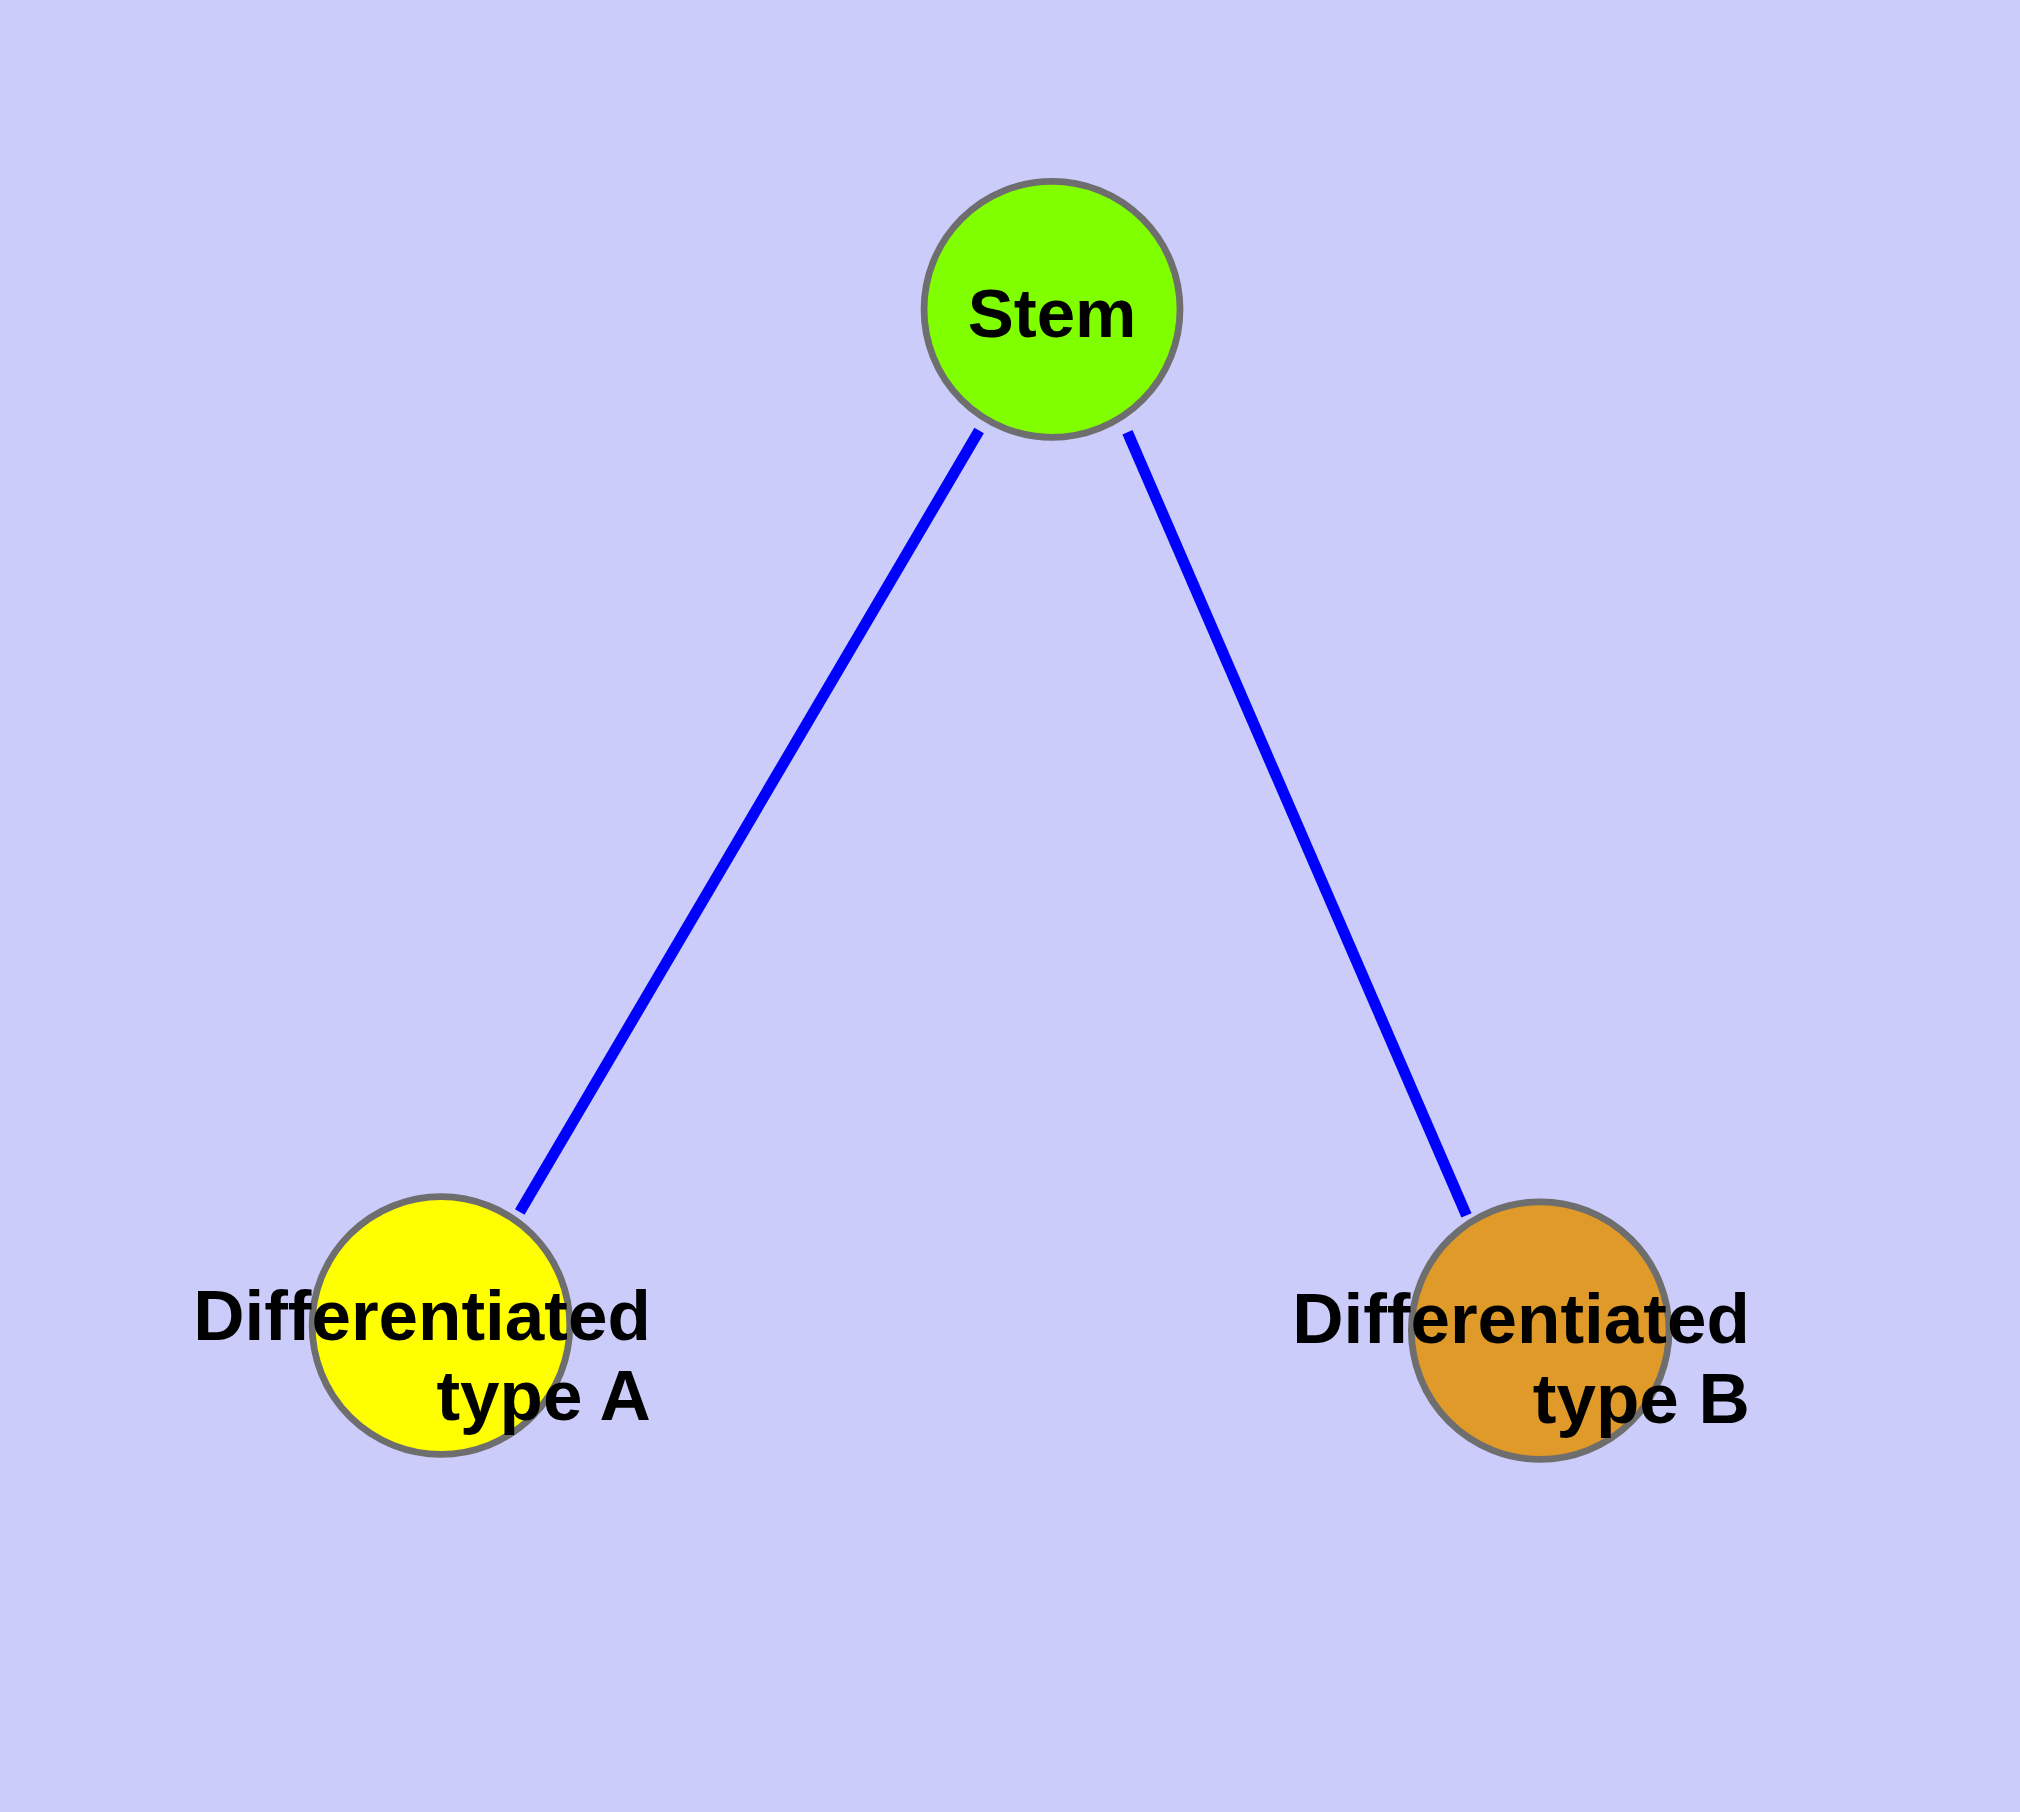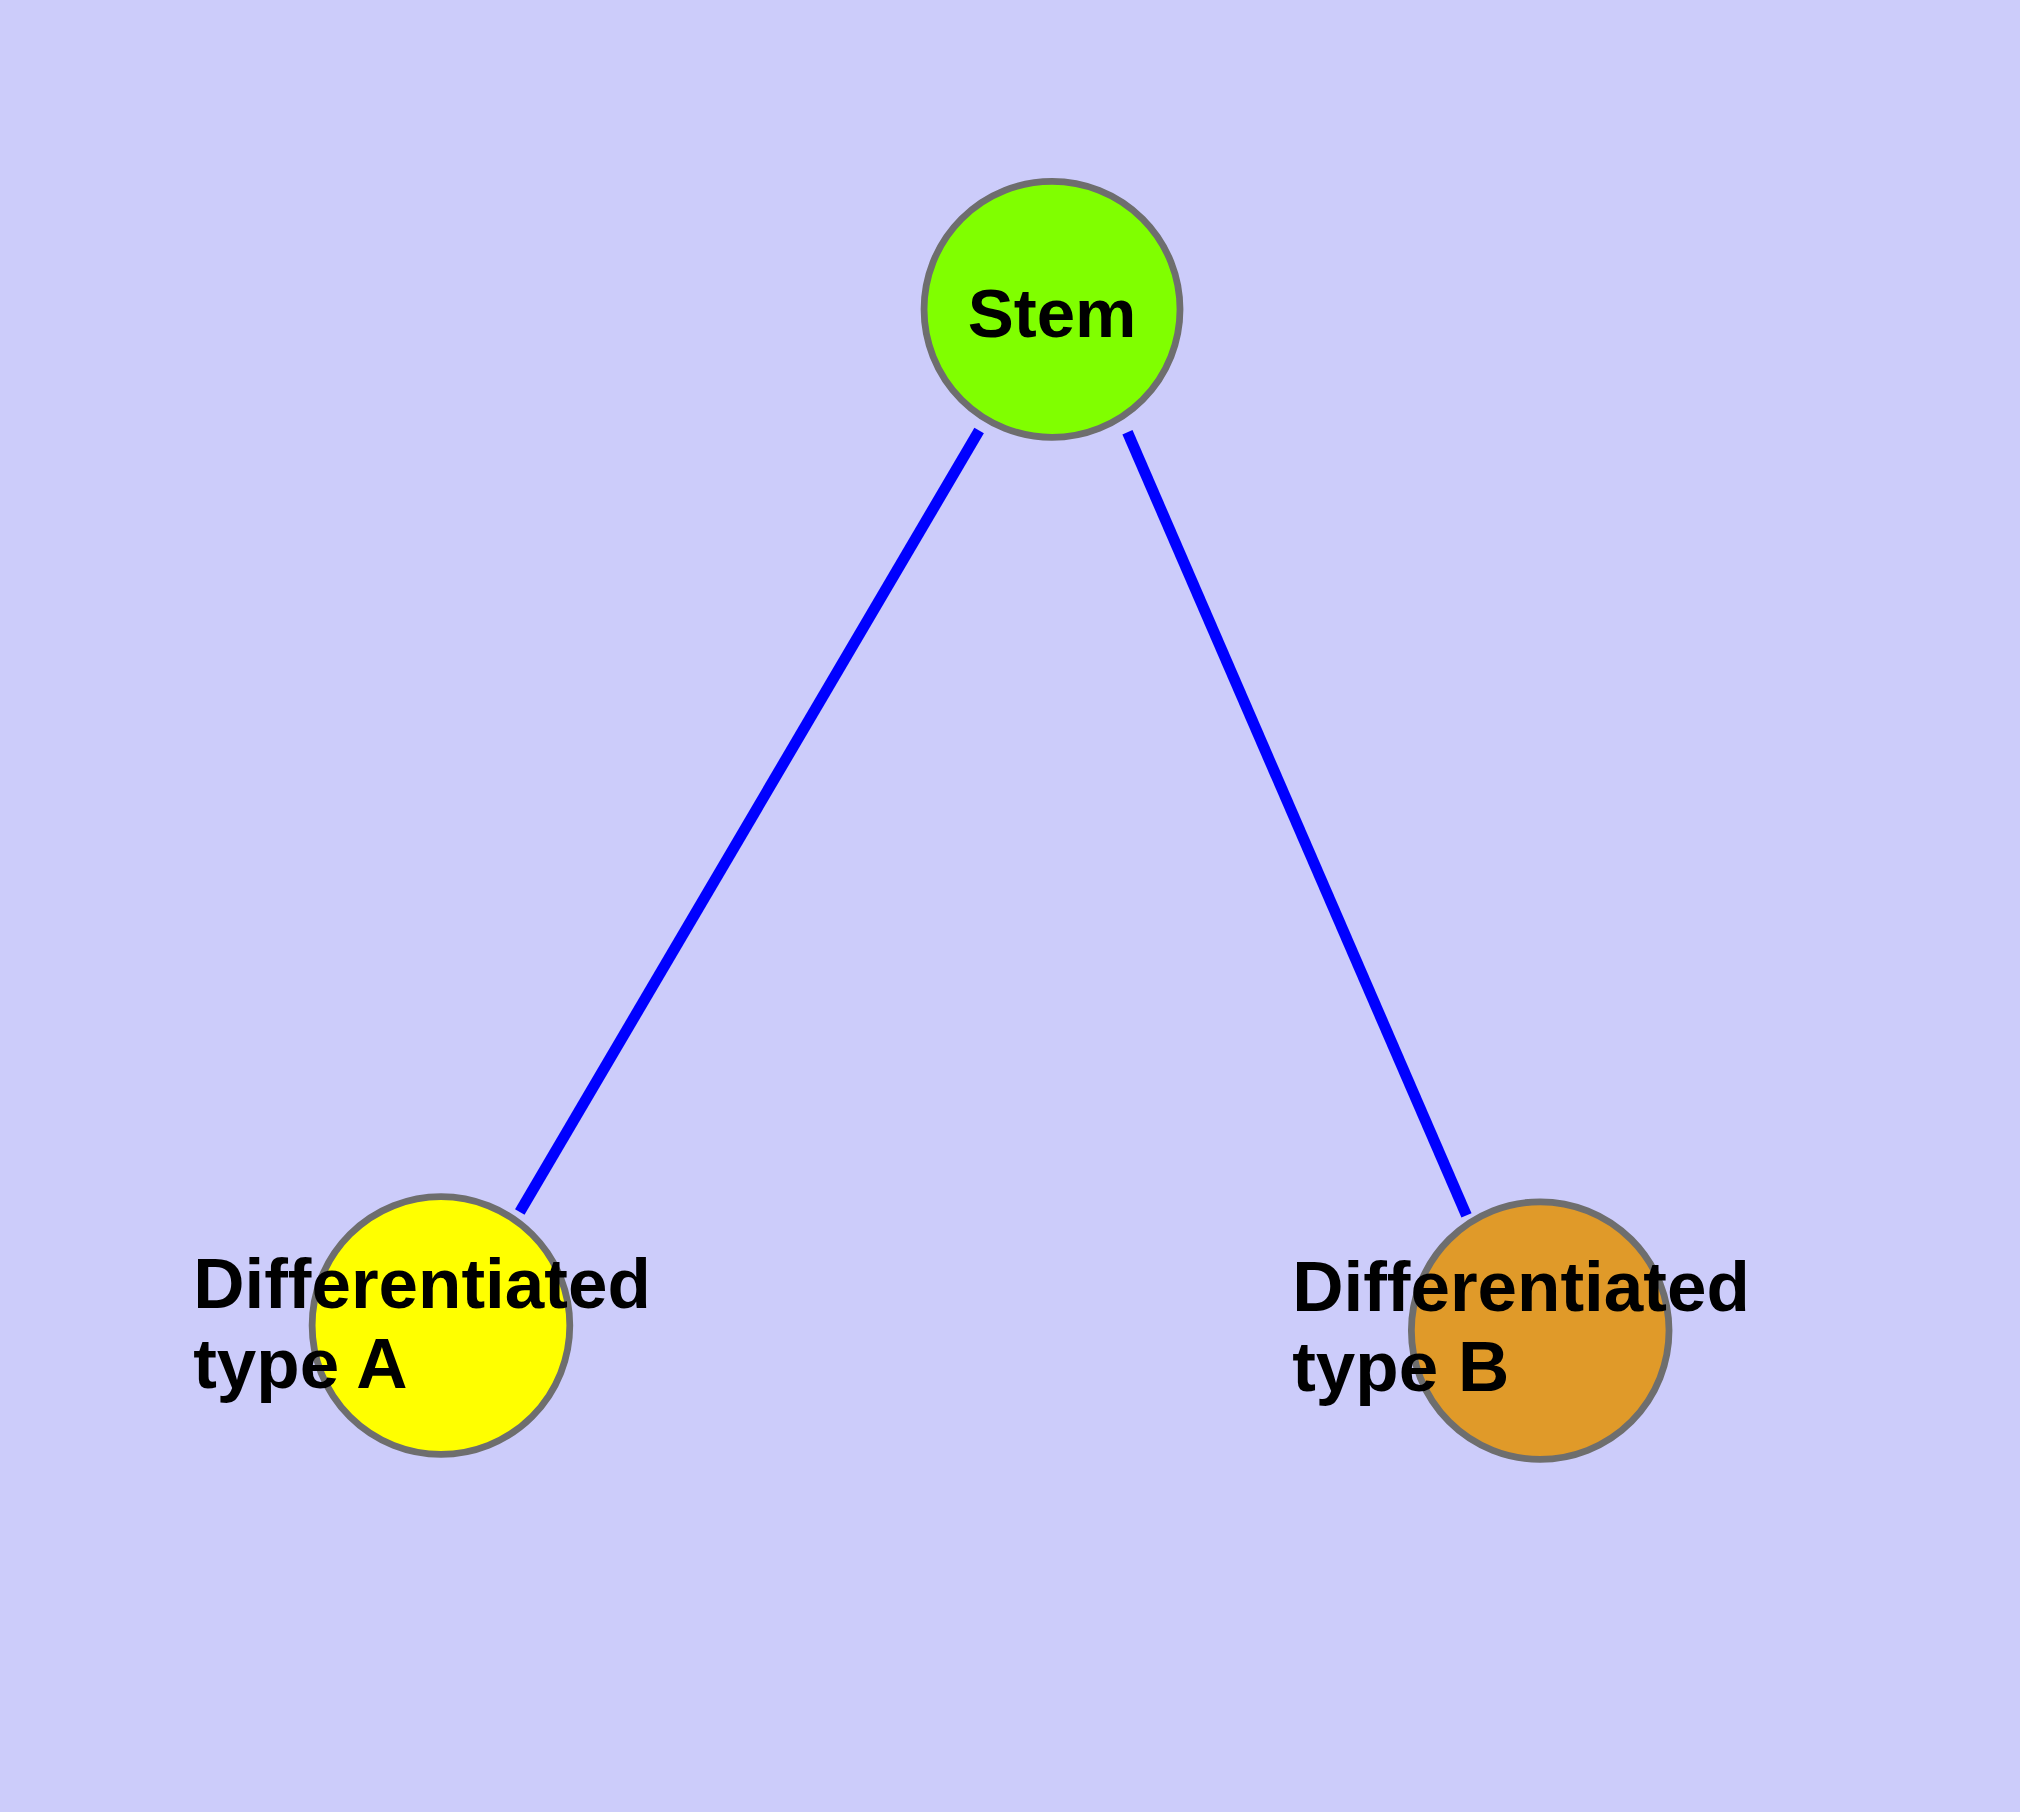--- a/index.html
+++ b/index.html
@@ -24,32 +24,33 @@
     top: 0;
     width: 2021px;
     height: 1812px;
     display: block;
   }
   .node-label {
     position: absolute;
     color: #000000;
     font-family: "Liberation Sans", sans-serif;
     font-weight: bold;
-    text-align: left;
+    text-align: right;
     line-height: 1.12;
     white-space: pre;
     pointer-events: none;
     transform: translate(-50%, -50%);
   }
   #label-stem {
     font-size: 69px;
   }
   #label-type-a,
   #label-type-b {
     font-size: 71px;
+    margin-top: 32px;
   }
 </style>
 </head>
 <body style="background: rgb(204, 204, 250);">
 
 <div id="graph-canvas" style="width: 2021px; height: 1812px; background: rgb(204, 204, 250);">
 
   <svg id="graph-svg" viewBox="0 0 2384 2138" style="width: 2021px; height: 1812px;">
 
     <g>

